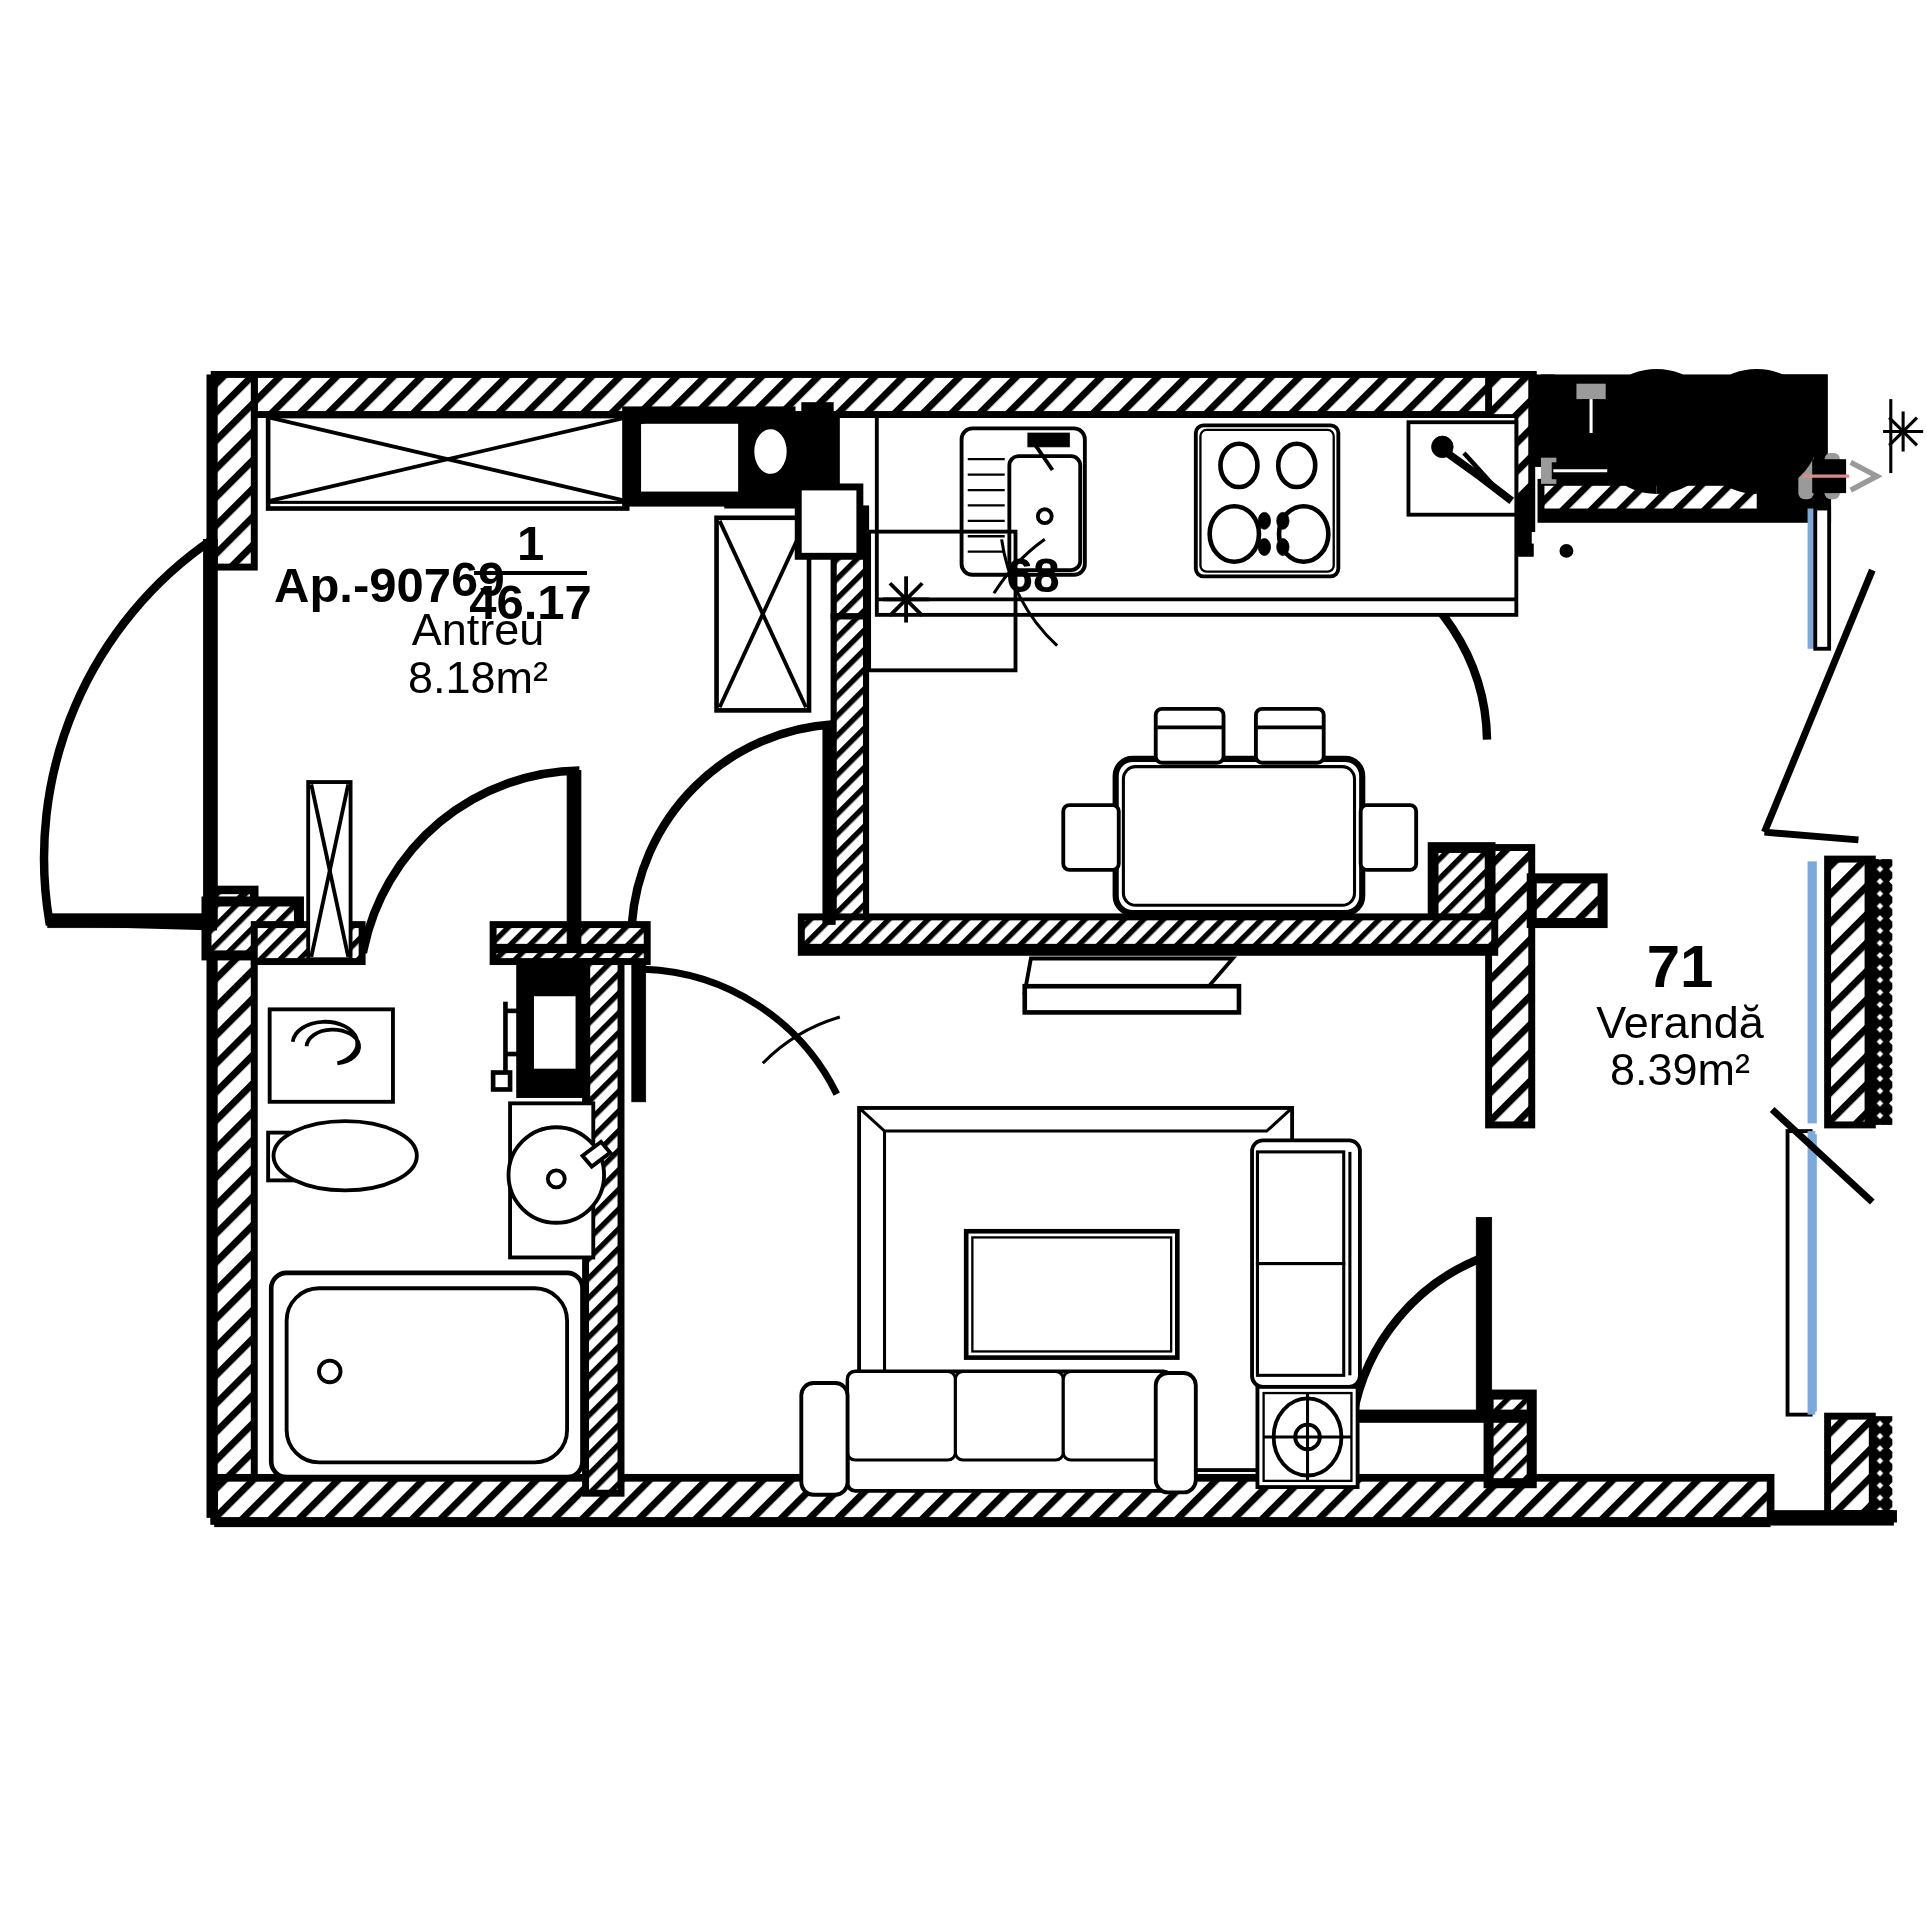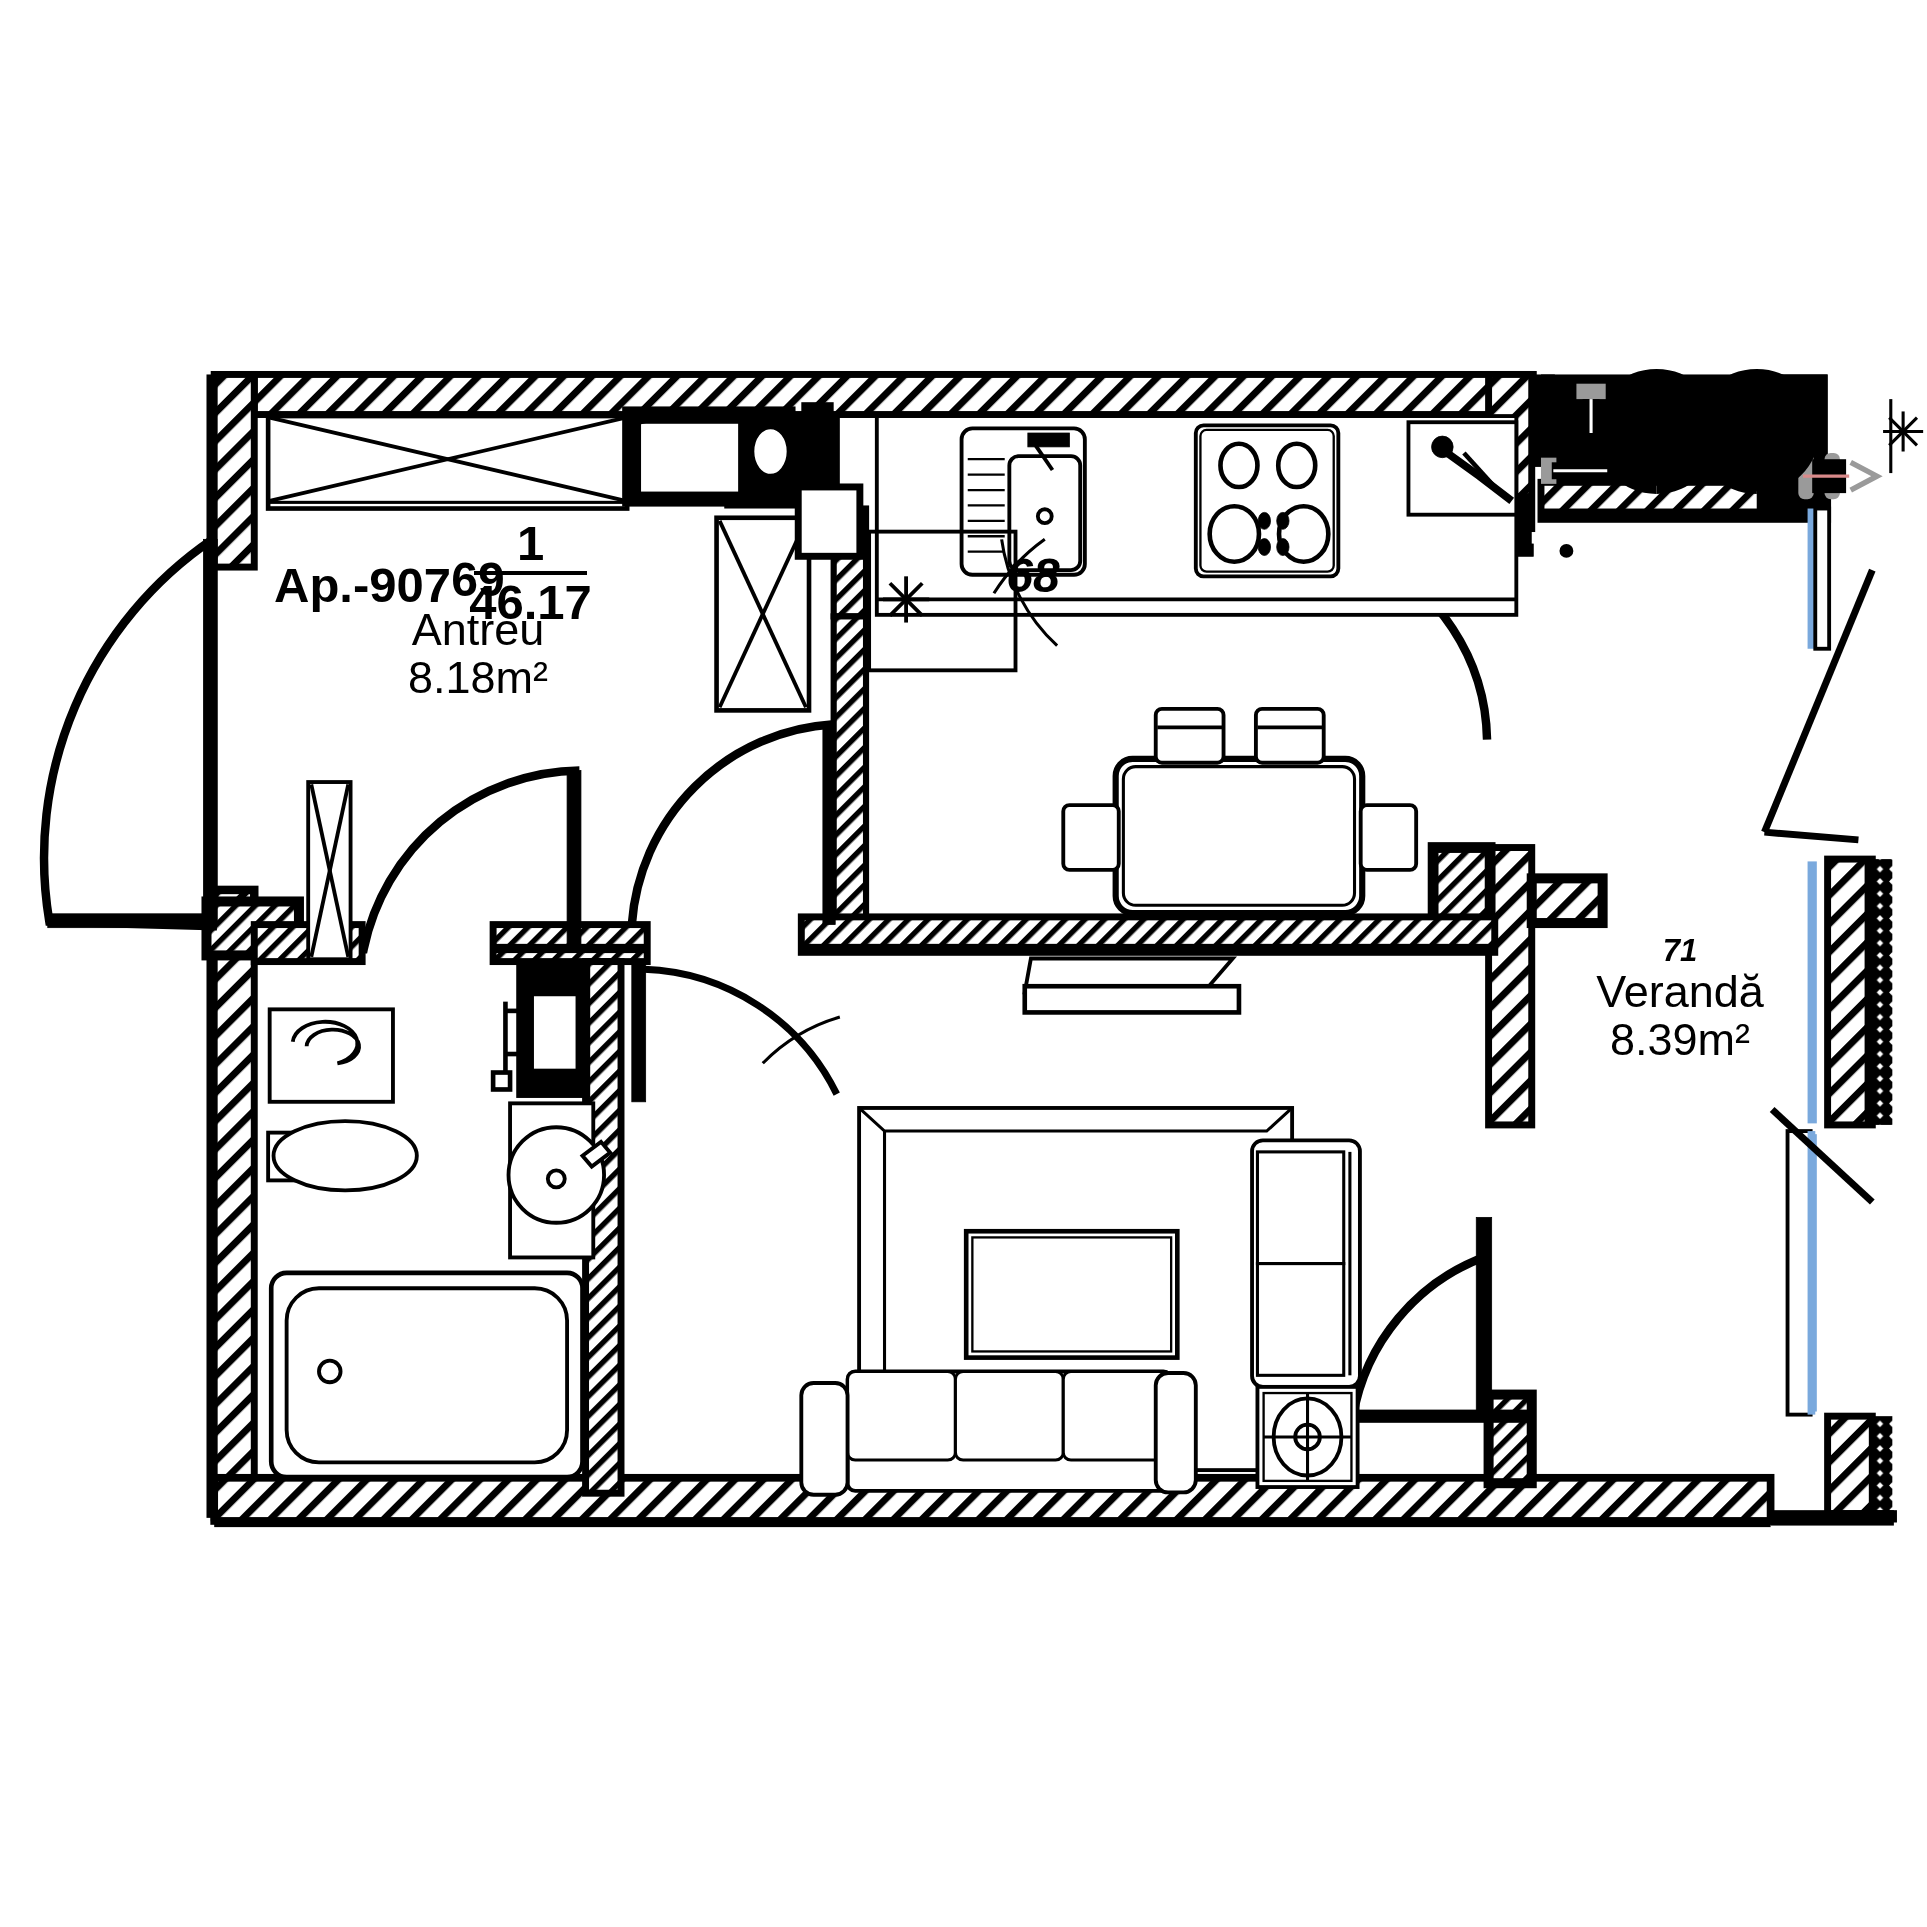--- a/index.html
+++ b/index.html
@@ -387,27 +387,27 @@
     <span class="bot">46.17</span>
   </span>
 </div>
 
 <div class="lbl" style="left:478px; top:518px; transform:translateX(-50%); font-size:45px;">
   <div class="num" style="font-size:48px;">69</div>
   <div>Antreu</div>
   <div>8.18m²</div>
 </div>
 
-<div class="lbl" style="left:1033px; top:551px; transform:translateX(-50%); font-size:48px; font-weight:bold;font-style:italic;">
+<div class="lbl" style="left:1033px; top:551px; transform:translateX(-50%); font-size:48px; font-weight:bold;">
   <span>68</span>
 </div>
 
 
 
 
 <div class="lbl" style="left:1680px; top:898px; transform:translateX(-50%); font-size:45px;">
-  <div class="num" style="font-size:31px;font-style:italic;">71</div>
+  <div class="num" style="font-size:60px;">71</div>
   <div>Verandă</div>
   <div>8.39m²</div>
 </div>
 
 </div>
 
 
 </body></html>

